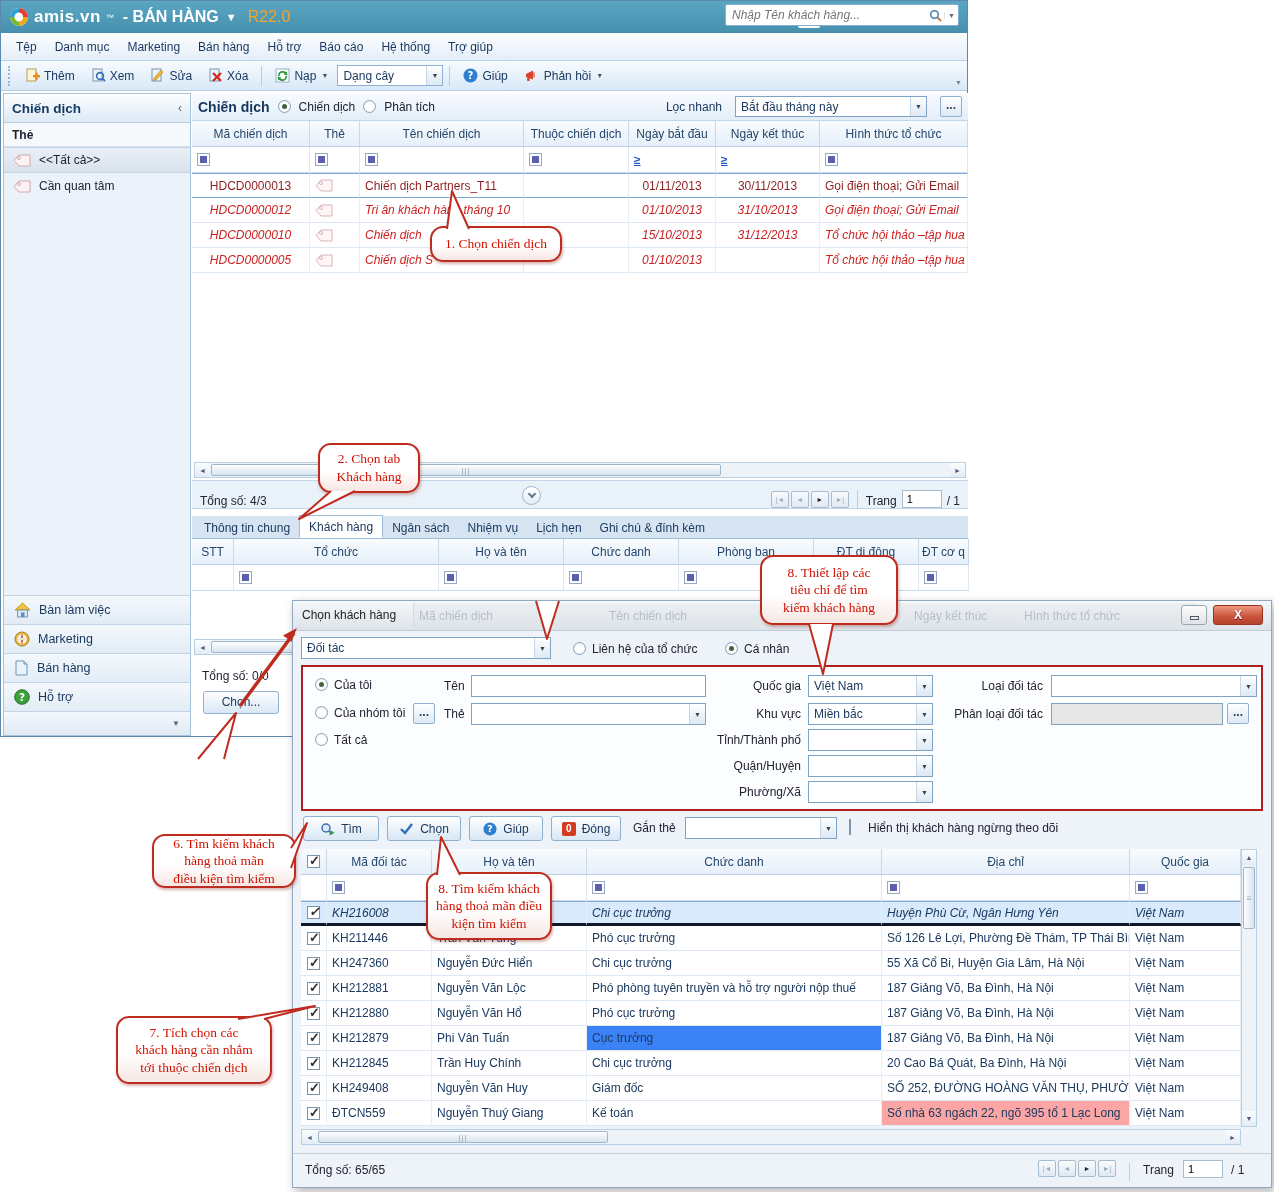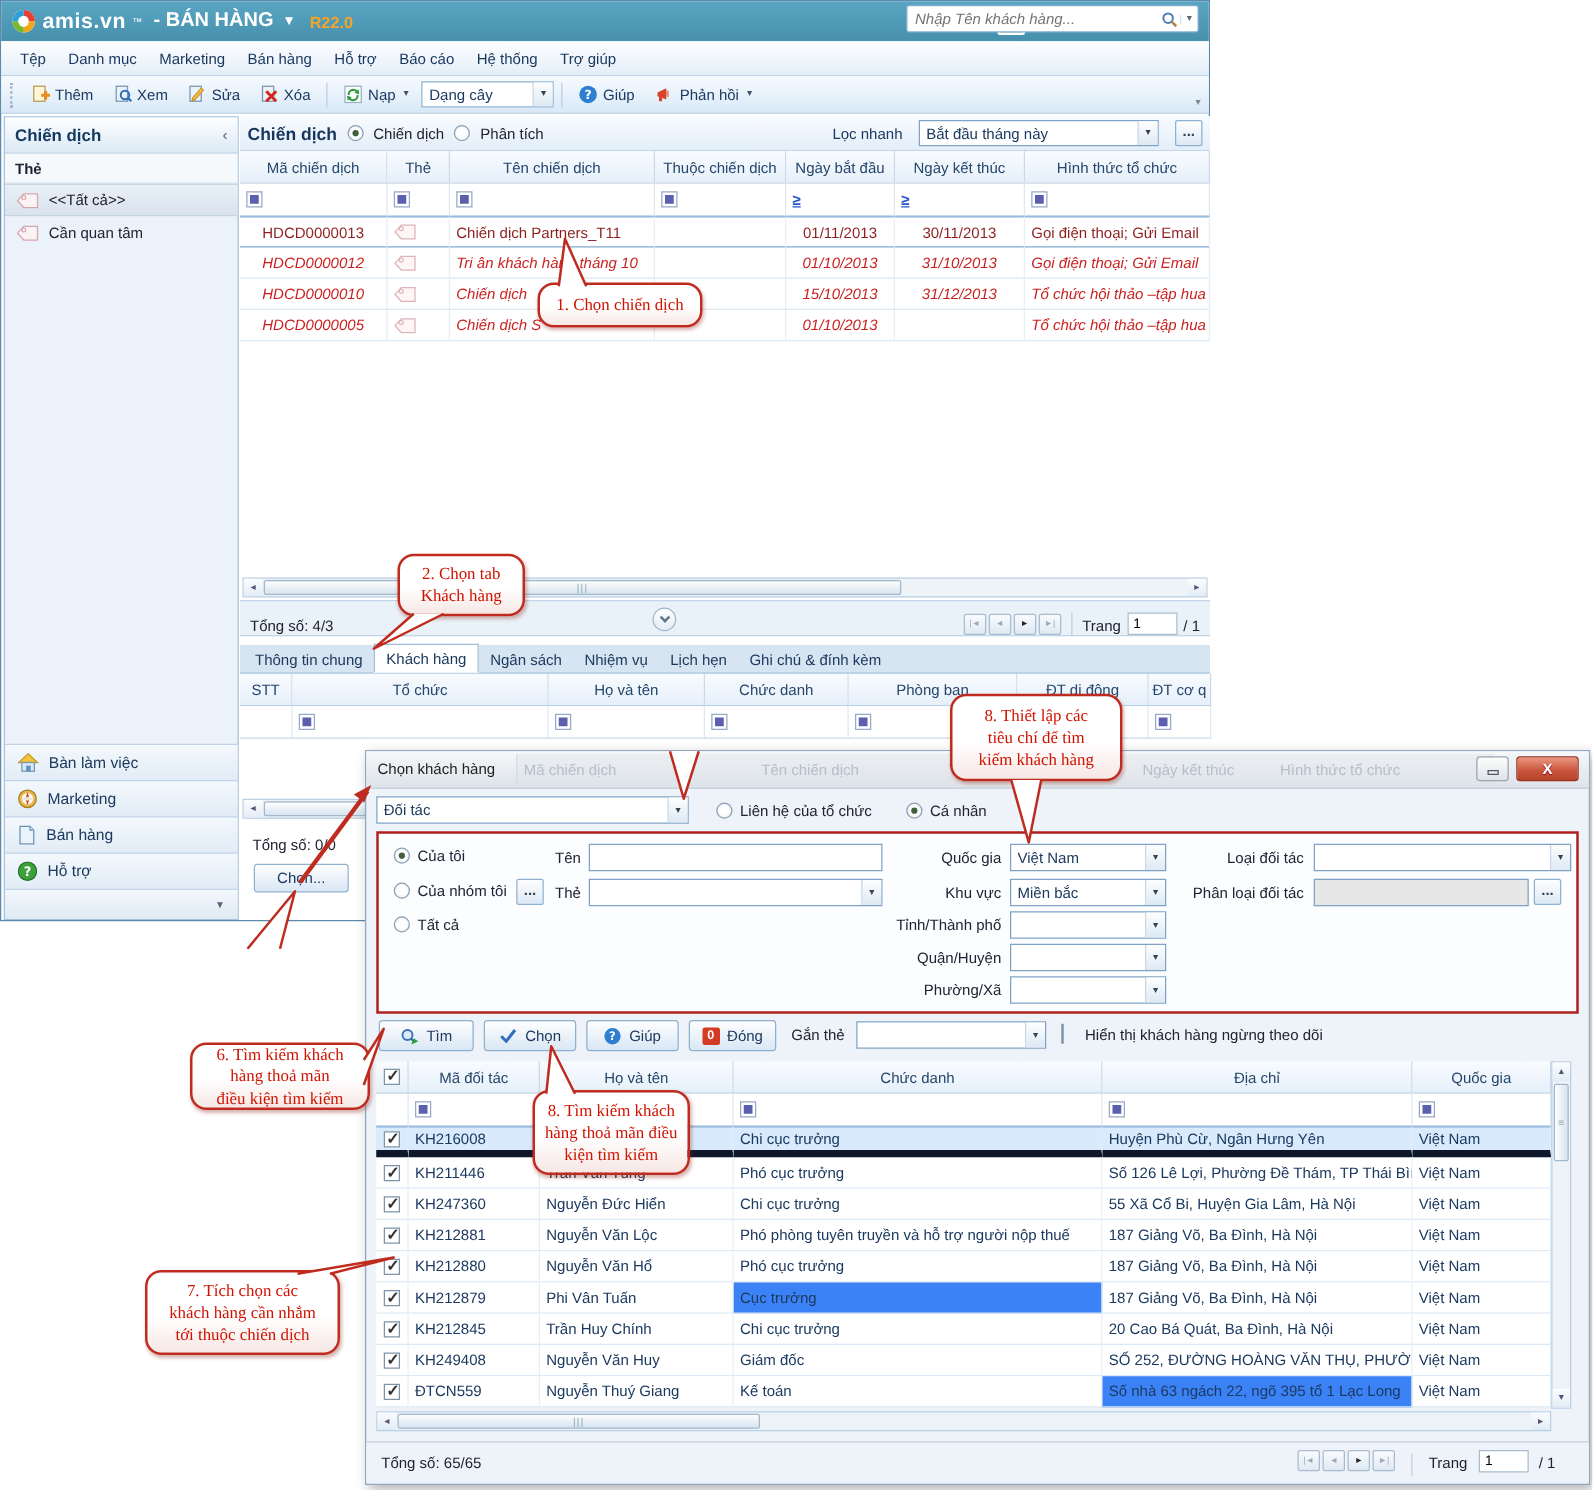--- a/index.html
+++ b/index.html
@@ -8,21 +8,21 @@
 
   
   .main-window { position:absolute; left:0; top:0; width:968px; height:737px; background:#fff; border:1px solid #5d89ad; z-index:1; }
 
   .titlebar { position:absolute; left:0; top:0; right:0; height:32px; background:linear-gradient(#5aa6c2,#4690ae); display:flex; align-items:center; padding:0 8px; }
   .logo-wrap { display:flex; align-items:center; gap:5px; }
   .brand { color:#fff; font-weight:bold; font-size:17px; letter-spacing:.5px; }
   .brand-tm { color:#fff; font-size:8px; vertical-align:super; }
   .brand-suffix { color:#fff; font-size:16px; font-weight:bold; margin-left:4px; }
   .brand-caret { color:#fff; font-size:11px; margin-left:2px; }
-  .version { color:#f4a427; font-size:13px; font-weight:bold; margin-left:6px; }
+  .version { color:#f4a427; font-size:16px; font-weight:normal; margin-left:6px; }
   .user-wrap { margin-left:auto; display:flex; align-items:center; gap:6px; }
   .avatar { width:22px; height:22px; border:2px solid #fff; background:linear-gradient(#55412f 34%, #e9c7a6 34%); border-radius:2px; }
   .user-name { color:#fff; font-weight:bold; font-size:12.5px; }
   .user-caret { color:#e8f2f8; font-size:9px; }
 
   .menubar { position:absolute; left:0; top:32px; right:0; height:28px; background:linear-gradient(#fdfeff,#e4eef8); border-bottom:1px solid #bcd2e6; display:flex; align-items:center; padding-left:6px; }
   .menu-item { padding:4px 9px; color:#17365e; cursor:default; }
   .searchbox { position:absolute; right:8px; top:3px; width:234px; height:22px; background:#fff; border:1px solid #84aed2; border-radius:2px; display:flex; align-items:center; }
   .searchbox input { border:none; outline:none; flex:1; font-style:italic; color:#8d9aa9; font-size:12px; padding:0 6px; font-family:"Liberation Sans",sans-serif; background:transparent; }
   .search-ico { width:18px; display:flex; justify-content:center; }
@@ -106,21 +106,21 @@
   .redbox { position:absolute; left:8px; top:64px; width:962px; height:146px; border:2px solid #b01f1f; background:#fcfdfe; }
   .abs { position:absolute; }
   .flabel { color:#223; white-space:nowrap; }
   .flabel.ra { text-align:right; }
   .tinput { background:#fff; border:1px solid #7fa3c5; height:22px; }
   .tinput.dis { background:#e7e7e7; }
   .dlg-btn { position:absolute; height:25px; background:linear-gradient(#fefefe,#d9e7f5); border:1px solid #8fb0cf; border-radius:3px; display:flex; align-items:center; justify-content:center; gap:6px; color:#1c3a60; }
   .cb { width:13px; height:13px; border:1px solid #7d93a8; background:#fff; position:relative; flex:none; }
   .cb.on::after { content:'\2713'; position:absolute; left:1px; top:-3px; font-size:13px; font-weight:bold; color:#333; }
   .cust-row-sel { background:#d8eafc; }
-  .cust-row-sel .dc { border-top:1px solid #86aed6; border-bottom:6px solid #0f172a; }
+  .cust-row-sel .dc { border-top:1px solid #86aed6; border-bottom:3px solid #0f172a;font-style:italic; }
   .vscroll { position:absolute; width:16px; background:#eef3f8; border:1px solid #b9cfe4; }
   .vs-arrow { position:absolute; left:0; right:0; height:15px; display:flex; align-items:center; justify-content:center; font-size:7px; color:#557; background:linear-gradient(#fbfdfe,#e2ecf5); }
   .vs-thumb { position:absolute; left:1px; right:1px; background:linear-gradient(90deg,#fdfefe,#d8e4ef); border:1px solid #9fb6cc; border-radius:2px; display:flex; align-items:center; justify-content:center; color:#8aa; font-size:8px; }
   .dlg-foot { position:absolute; left:0; right:0; top:552px; height:32px; background:#eef3f9; border-top:1px solid #c3d0dd; }
 
   
   .callout { position:absolute; z-index:45; background:linear-gradient(180deg,#ffffff 55%,#f6e7e4); border:2px solid #bf2c1f; border-radius:13px; box-shadow:1px 2px 3px rgba(140,40,30,.35); color:#d01200; font-family:"Liberation Serif",serif; font-size:13.5px; text-align:center; display:flex; align-items:center; justify-content:center; white-space:pre-line; line-height:1.3; padding:3px 7px; }
   .tails { position:absolute; left:0; top:0; z-index:46; pointer-events:none; }
 </style>
 </head>
@@ -700,21 +700,21 @@
           <div class="dc" style="width: 248px; background: rgb(255, 255, 255);">SỐ 252, ĐƯỜNG HOÀNG VĂN THỤ, PHƯỜNG</div>
           <div class="dc" style="width: 111px; background: rgb(255, 255, 255);">Việt Nam</div>
         </div>
         <div class="dr" style="top: 500px; left: 8px;">
           <div class="dc" style="width: 26px; background: rgb(255, 255, 255); justify-content: center;">
             <span class="cb on"></span>
           </div>
           <div class="dc" style="width: 105px; background: rgb(255, 255, 255);">ĐTCN559</div>
           <div class="dc" style="width: 155px; background: rgb(255, 255, 255);">Nguyễn Thuý Giang</div>
           <div class="dc" style="width: 295px; background: rgb(255, 255, 255);">Kế toán</div>
-          <div class="dc" style="width: 248px; background: #3b82f6;">Số nhà 63 ngách 22, ngõ 395 tổ 1 Lạc Long</div>
+          <div class="dc" style="width: 248px; background: #fca5a5;">Số nhà 63 ngách 22, ngõ 395 tổ 1 Lạc Long</div>
           <div class="dc" style="width: 111px; background: rgb(255, 255, 255);">Việt Nam</div>
         </div>
       </div>
 
     <div class="vscroll" style="left:948px; top:248px; height:278px">
       <span class="vs-arrow" style="top:0">▲</span>
       <span class="vs-arrow" style="bottom:0">▼</span>
       <span class="vs-thumb" style="top:17px; height:62px">≡</span>
     </div>
     <div class="hscroll" style="left:8px; top:528px; width:940px">

